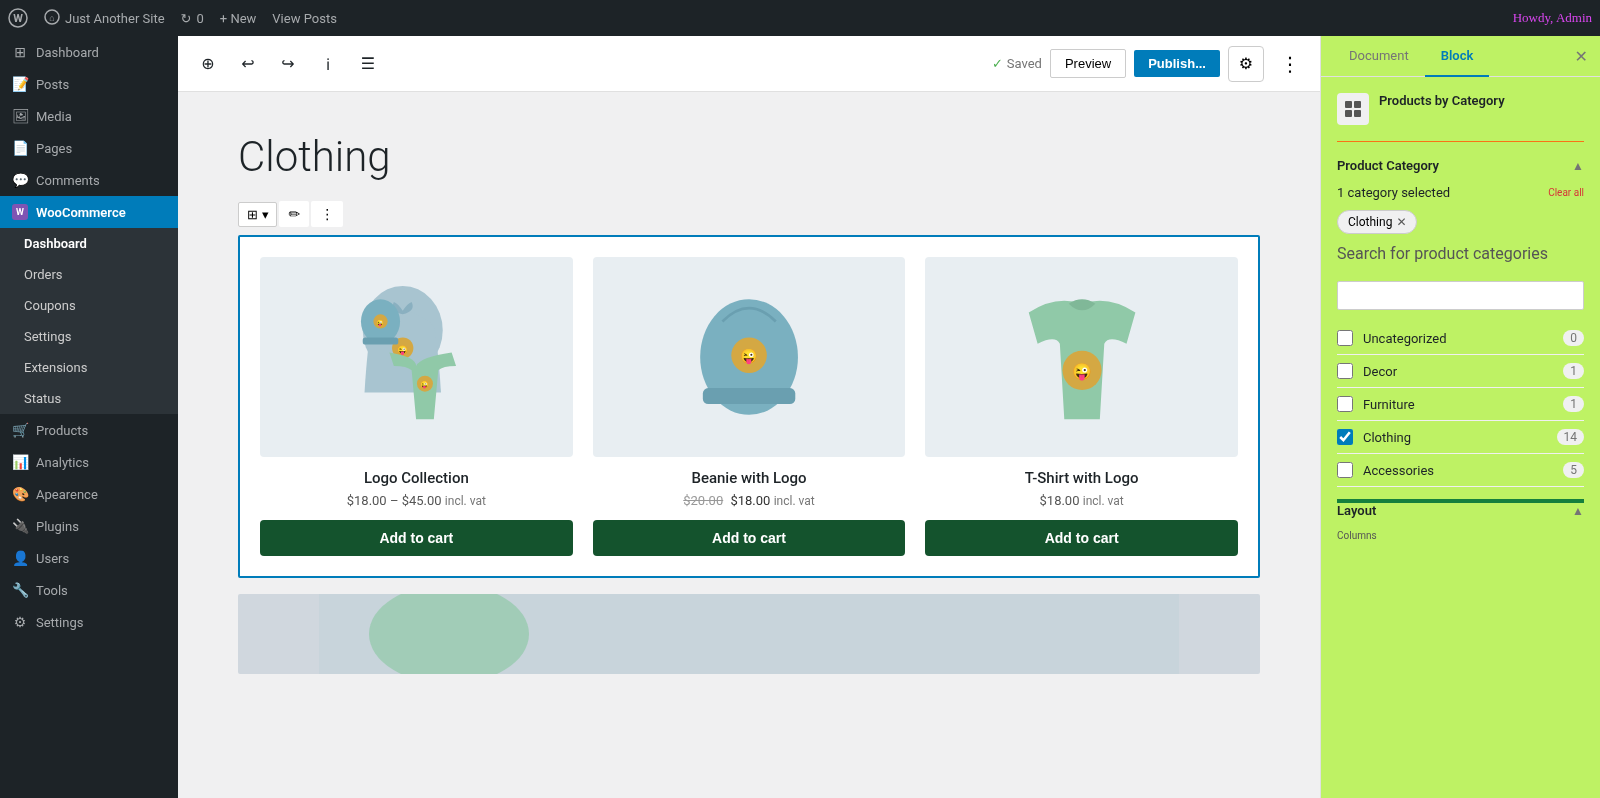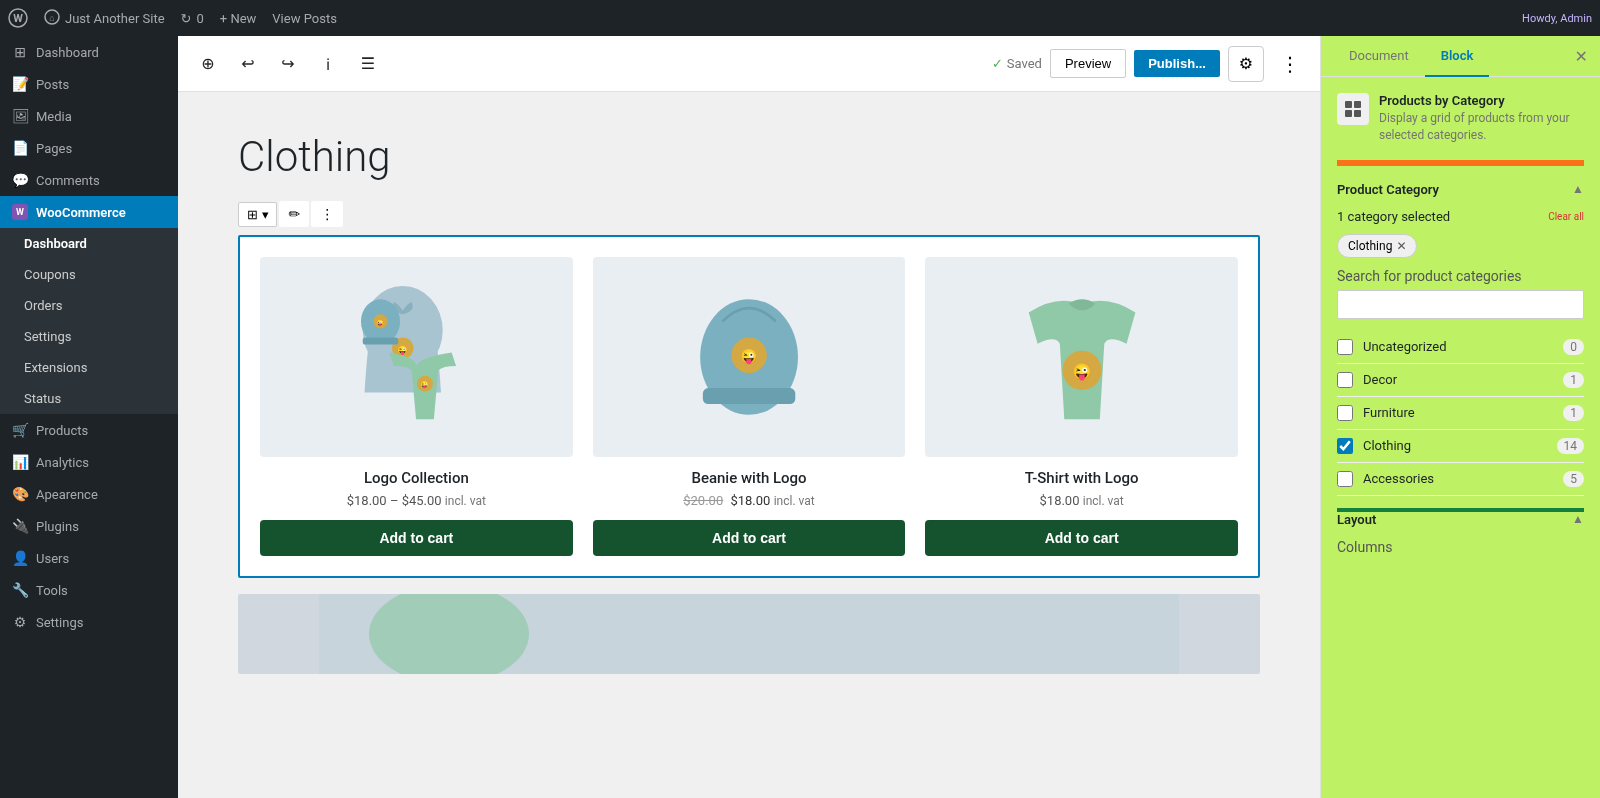--- a/index.html
+++ b/index.html
@@ -18,21 +18,21 @@
       font-size: 13px;
     }
     .top-bar-item {
       display: flex;
       align-items: center;
       gap: 5px;
       cursor: pointer;
       color: #a7aaad;
     }
     .top-bar-spacer { flex: 1; }
-    .top-bar-howdy { color: #c4b5fd; font-size: 11px; }
+    .top-bar-howdy { color: #d946ef; font-size: 13px; font-family: Liberation Serif, serif; }
 
     
     .main-layout {
       display: flex;
       flex: 1;
       overflow: hidden;
     }
 
     
     .sidebar {
@@ -314,21 +314,21 @@
       flex: 1;
       overflow-y: auto;
       padding: 16px;
     }
     .block-info {
       display: flex;
       align-items: flex-start;
       gap: 10px;
       margin-bottom: 16px;
       padding-bottom: 16px;
-      border-bottom: 6px solid #f97316;
+      border-bottom: 1px solid #f97316;
     }
     .block-icon {
       width: 32px;
       height: 32px;
       background: #f0f0f1;
       border-radius: 4px;
       display: flex;
       align-items: center;
       justify-content: center;
       font-size: 14px;
@@ -372,23 +372,23 @@
       gap: 4px;
       background: #f0f0f1;
       border: 1px solid #ccc;
       border-radius: 16px;
       padding: 4px 10px;
       font-size: 12px;
       margin-bottom: 10px;
     }
     .tag-remove { cursor: pointer; color: #555; font-size: 12px; }
     .search-categories-label {
-      font-size: 14px;
+      font-size: 16px;
       color: #555;
-      margin-bottom: 6px;
+      margin-bottom: 18px;
     }
     .search-input {
       width: 100%;
       border: 1px solid #ccc;
       border-radius: 2px;
       padding: 6px 8px;
       font-size: 13px;
       margin-bottom: 12px;
     }
     .category-list { display: flex; flex-direction: column; gap: 0; }
@@ -484,24 +484,24 @@
       <div class="woocommerce-header" style="position:relative;">
         <span style="background:#7f54b3;border-radius:3px;width:16px;height:16px;display:flex;align-items:center;justify-content:center;color:#fff;font-size:9px;font-weight:bold;">W</span>
         <span>WooCommerce</span>
 
       </div>
       <div class="woocommerce-section">
         <div class="sidebar-item dashboard-active" style="color:#fff;font-weight:600;padding-left:24px;">
           <span>Dashboard</span>
         </div>
         <div class="sidebar-item" style="padding-left:24px;">
+          <span>Orders</span>
+        </div>
+        <div class="sidebar-item" style="padding-left:24px;">
           <span>Coupons</span>
-        </div>
-        <div class="sidebar-item" style="padding-left:24px;">
-          <span>Orders</span>
         </div>
         <div class="sidebar-item" style="padding-left:24px;">
           <span>Settings</span>
         </div>
         <div class="sidebar-item" style="padding-left:24px;">
           <span>Extensions</span>
         </div>
         <div class="sidebar-item" style="padding-left:24px;">
           <span>Status</span>
         </div>
@@ -690,21 +690,20 @@
         <div class="block-icon">
           <svg width="20" height="20" viewBox="0 0 20 20" xmlns="http://www.w3.org/2000/svg">
             <rect x="2" y="2" width="7" height="7" rx="1" fill="#555"></rect>
             <rect x="11" y="2" width="7" height="7" rx="1" fill="#555"></rect>
             <rect x="2" y="11" width="7" height="7" rx="1" fill="#555"></rect>
             <rect x="11" y="11" width="7" height="7" rx="1" fill="#555"></rect>
           </svg>
         </div>
         <div class="block-info-text">
           <div class="block-title">Products by Category</div>
-          <div class="block-desc">Display a grid of products from your selected categories.</div>
         </div>
       </div>
 
       <div>
         <div class="panel-section-header">
           <span class="panel-section-title">Product Category</span>
           <span class="chevron-icon">▲</span>
         </div>
 
         <div class="category-selected-row">
@@ -750,18 +749,18 @@
             <span class="category-count">5</span>
           </div>
         </div>
       </div>
 
       <div class="layout-section">
         <div class="panel-section-header">
           <span class="panel-section-title">Layout</span>
           <span class="chevron-icon">▲</span>
         </div>
-        <div style="font-size:14px;color:#555;">Columns</div>
+        <div style="font-size:10px;color:#555;">Columns</div>
       </div>
 
     </div>
   </div>
 </div>
 
 </body></html>

